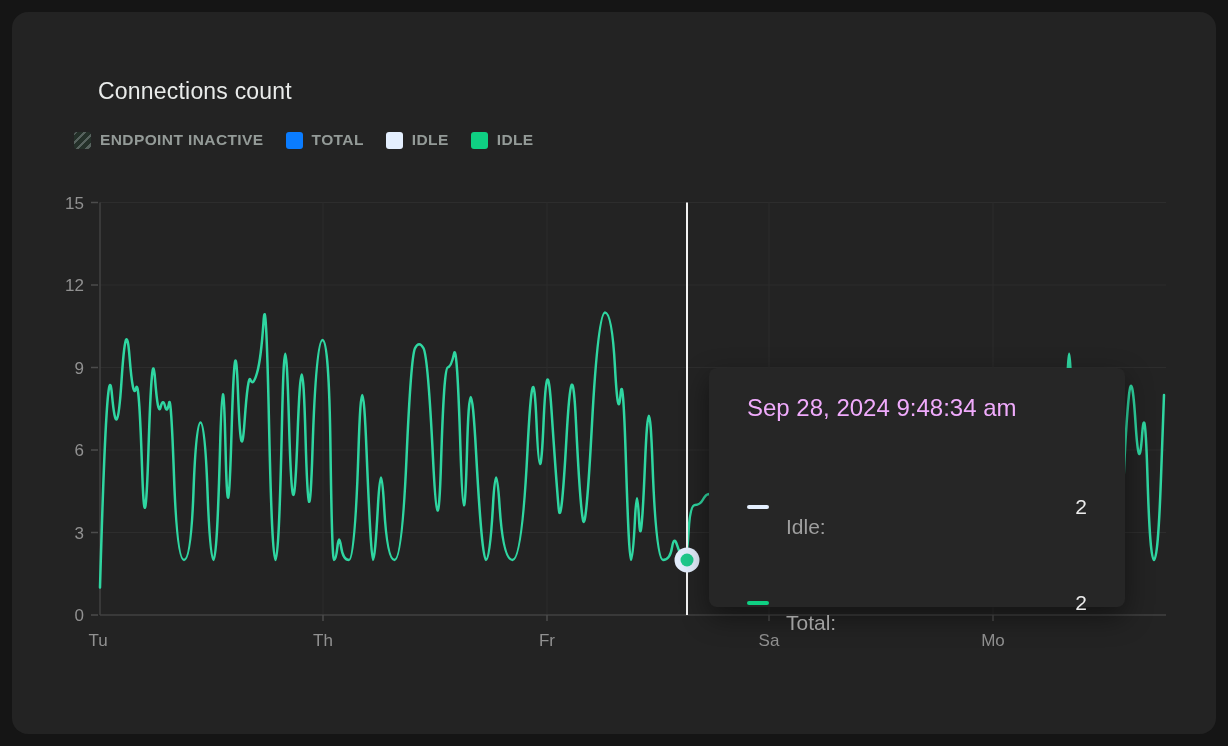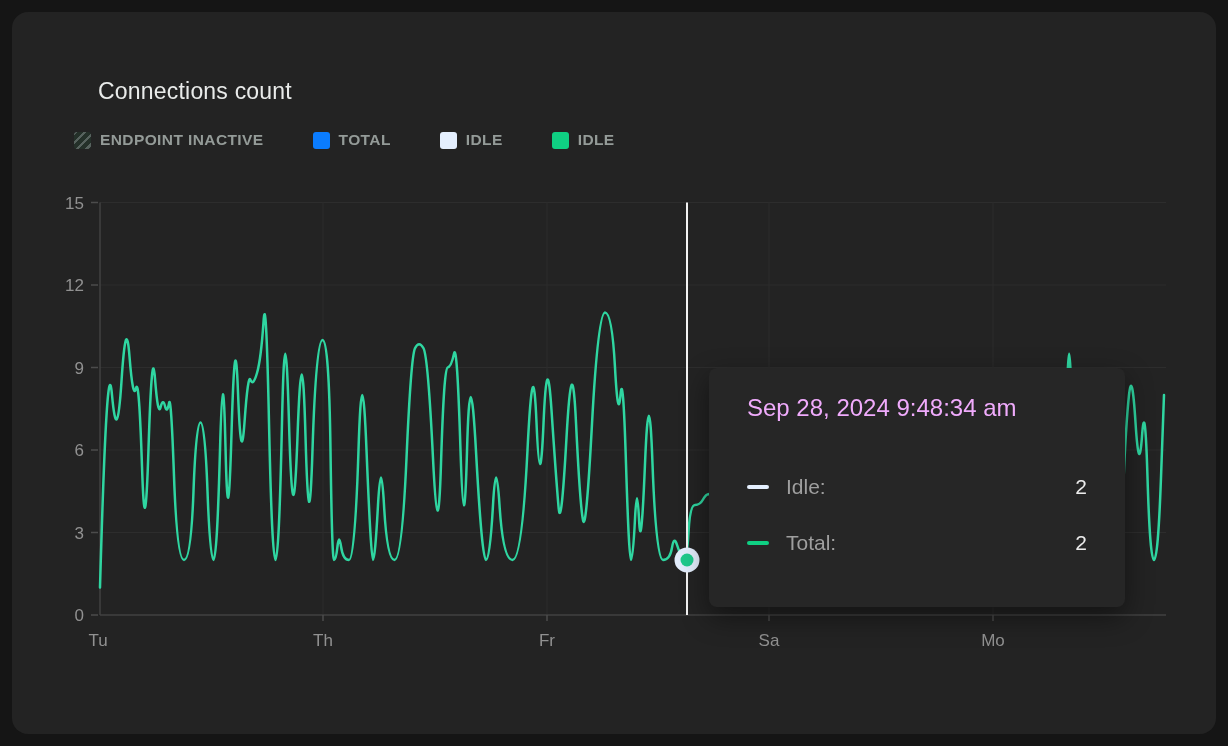--- a/index.html
+++ b/index.html
@@ -11,21 +11,21 @@
   .card{
     position:absolute;left:12px;top:12px;width:1204px;height:722px;
     background:#232323;border-radius:16px;
   }
   .chart-title{
     position:absolute;left:62px;top:66px;
     font-size:23px;font-weight:500;color:#e9ebea;letter-spacing:.2px;margin-left:24px;
   }
   .legend{
     position:absolute;left:62px;top:119px;
-    display:flex;align-items:center;gap:49px;
+    display:flex;align-items:center;gap:22px;
   }
   .legend-item{display:flex;align-items:center;gap:9px;cursor:default;}
   .legend-swatch{width:17px;height:17px;border-radius:3px;flex:0 0 auto;}
   .legend-swatch.hatched{
     background:repeating-linear-gradient(135deg,#57625e 0 2.5px,#243029 2.5px 6.5px);
   }
   .legend-label{
     font-size:15.5px;font-weight:700;color:#949b98;letter-spacing:.4px;
   }
   #chart-svg{position:absolute;left:0;top:0;}
@@ -33,21 +33,21 @@
   .tooltip{
     position:absolute;left:709px;top:368px;width:416px;height:239px;
     box-sizing:border-box;padding:26px 38px;
     background:#262626;border-radius:8px;
     box-shadow:0 10px 28px rgba(0,0,0,.45);
   }
   .tooltip-title{font-size:24px;font-weight:400;color:#f0abfc;}
   .tooltip-rows{margin-top:52px;display:flex;flex-direction:column;gap:30px;}
   .tooltip-row{display:flex;align-items:center;font-size:21px;line-height:26px;}
   .row-dash{width:22px;height:4px;border-radius:2px;margin-right:17px;flex:0 0 auto;}
-  .row-label{color:#9f9f9f;}
+  .row-label{color:#9f9f9f;margin-top:40px;}
   .row-value{margin-left:auto;color:#ececec;}
 </style>
 </head>
 <body>
 
 <div class="card">
   <div class="chart-title">Connections count</div>
 
   <div class="legend">
     <div class="legend-item">

